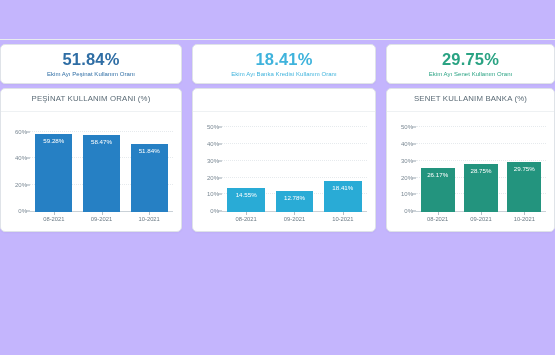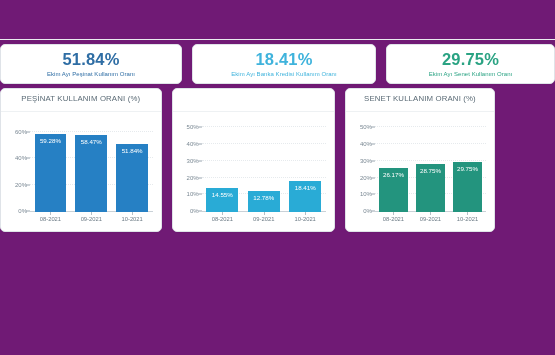--- a/index.html
+++ b/index.html
@@ -13,21 +13,21 @@
     font-family: "Liberation Sans", sans-serif;
     overflow: hidden;
     position: relative;
   }
 
   
   #page {
     position: absolute;
     left: 0; top: 0;
     width: 555px; height: 355px;
-    background: #701a75;
+    background: #c4b5fd;
   }
 
   .top-rule {
     position: absolute;
     left: 0; top: 39px;
     width: 555px; height: 1px;
     background: #e9ecef;
   }
 
   
@@ -69,21 +69,21 @@
     letter-spacing: .05px;
   }
   .c-blue-dark { color: #2e6da4; }
   .c-blue-light { color: #3fb3dc; }
   .c-green { color: #2aa383; }
 
   
   #chart-row {
     position: absolute;
     left: 0; top: 88px;
-    width: 495px; height: 144px;
+    width: 555px; height: 144px;
     display: flex;
     gap: 10px;
     box-sizing: border-box;
   }
   .chart-card {
     background: #ffffff;
     border: 1px solid #dfe3e8;
     border-radius: 5px;
     box-sizing: border-box;
     position: relative;
@@ -328,21 +328,21 @@
                   <div class="x-tick"></div>
                   <div class="x-label">10-2021</div>
                 </div>
               </div>
             </div>
           </div>
       </div>
     </div>
 
     <div class="chart-card p3">
-      <div class="panel-title">SENET KULLANIM ORANI (%)</div>
+      <div class="panel-title">SENET KULLANIM BANKA (%)</div>
       <div class="panel-title-rule"></div>
       <div class="plot">
         <div class="axis-area">
           <div class="baseline"></div>
         <div class="grid-line" style="bottom: 0%; border-top: none;">
               <div class="tick-label">0%</div>
               <div class="tick-dash"></div>
             </div>
             <div class="grid-line" style="bottom: 18.1818%;">
               <div class="tick-label">10%</div>

